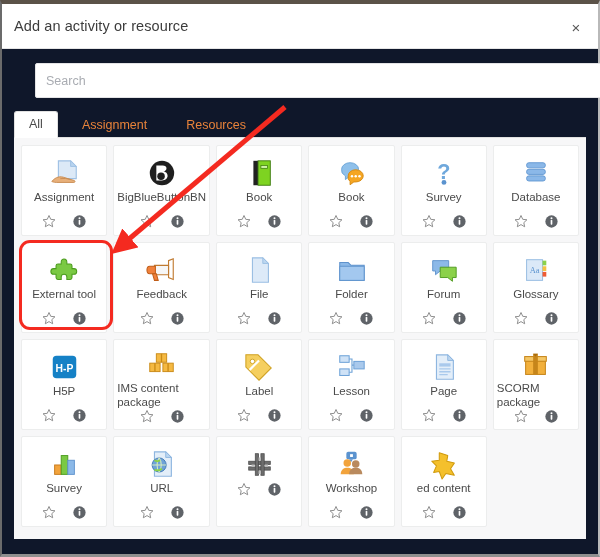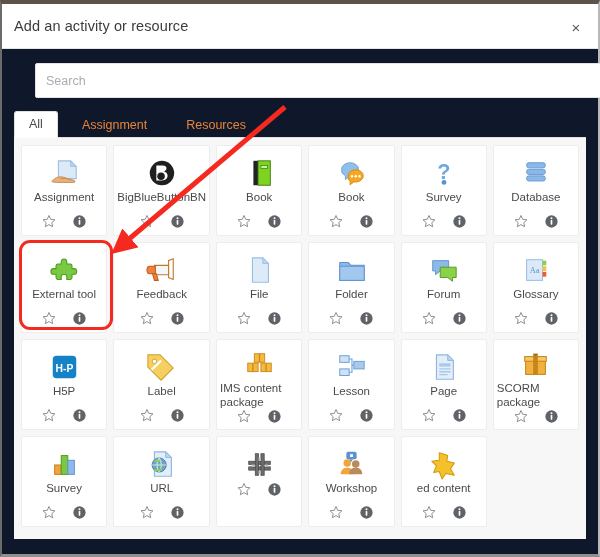--- a/index.html
+++ b/index.html
@@ -509,68 +509,68 @@
     <rect x="6.1" y="5.4" width="1.8" height="5" rx=".6" fill="#fff"></rect>
     <circle cx="7" cy="3.4" r="1.1" fill="#fff"></circle>
   </g>
                 </svg>
               </span>
             </div>
           </div>
           <div class="chooser-item">
             <div class="chooser-icon">
               <svg width="31" height="31" viewBox="0 0 33 33">
-                <g id="ic-label-icon">
-    <path d="M16 3 l14 14 -13 13 -14-14 V3z" fill="#f5cf5f" stroke="#cfa122" stroke-width="1.1" transform="translate(-1,0)"></path>
-    <circle cx="9" cy="10" r="2.4" fill="#fff" stroke="#cfa122" stroke-width="1"></circle>
-    <path d="M6 19 l10-10" stroke="#fff" stroke-width="2.4"></path>
-  </g>
-              </svg>
-            </div>
-            <div class="chooser-label">Label</div>
-            <div class="chooser-actions">
-              <span class="act-star" title="Add to favourites">
-                <svg width="14" height="14" viewBox="0 0 16 15">
-                  <g id="ic-star-outline-icon">
-    <path d="M8 1.2 l2 4.4 4.8.5 -3.6 3.3 1 4.7 -4.2-2.5 -4.2 2.5 1-4.7 -3.6-3.3 4.8-.5z" fill="none" stroke="#8a8a8a" stroke-width="1.1" stroke-linejoin="round"></path>
-  </g>
-                </svg>
-              </span>
-              <span class="act-info" title="Help with Label">
-                <svg width="13" height="13" viewBox="0 0 14 14">
-                  <g id="ic-info-circle-icon">
-    <circle cx="7" cy="7" r="6.6" fill="#5f6368"></circle>
-    <rect x="6.1" y="5.4" width="1.8" height="5" rx=".6" fill="#fff"></rect>
-    <circle cx="7" cy="3.4" r="1.1" fill="#fff"></circle>
-  </g>
-                </svg>
-              </span>
-            </div>
-          </div>
-          <div class="chooser-item">
-            <div class="chooser-icon">
-              <svg width="31" height="31" viewBox="0 0 33 33">
                 <g id="ic-ims-content-package-icon">
     <rect x="11" y="4" width="11" height="9" fill="#f5b942" stroke="#c98a16" stroke-width="1"></rect>
     <rect x="4" y="14" width="11" height="9" fill="#f5b942" stroke="#c98a16" stroke-width="1"></rect>
     <rect x="18" y="14" width="11" height="9" fill="#f5b942" stroke="#c98a16" stroke-width="1"></rect>
     <path d="M16.5 4 v9 M9.5 14 v9 M23.5 14 v9" stroke="#c98a16" stroke-width="1.4"></path>
   </g>
               </svg>
             </div>
             <div class="chooser-label">IMS content package</div>
             <div class="chooser-actions">
               <span class="act-star" title="Add to favourites">
                 <svg width="14" height="14" viewBox="0 0 16 15">
                   <g id="ic-star-outline-icon">
     <path d="M8 1.2 l2 4.4 4.8.5 -3.6 3.3 1 4.7 -4.2-2.5 -4.2 2.5 1-4.7 -3.6-3.3 4.8-.5z" fill="none" stroke="#8a8a8a" stroke-width="1.1" stroke-linejoin="round"></path>
   </g>
                 </svg>
               </span>
               <span class="act-info" title="Help with IMS content package">
+                <svg width="13" height="13" viewBox="0 0 14 14">
+                  <g id="ic-info-circle-icon">
+    <circle cx="7" cy="7" r="6.6" fill="#5f6368"></circle>
+    <rect x="6.1" y="5.4" width="1.8" height="5" rx=".6" fill="#fff"></rect>
+    <circle cx="7" cy="3.4" r="1.1" fill="#fff"></circle>
+  </g>
+                </svg>
+              </span>
+            </div>
+          </div>
+          <div class="chooser-item">
+            <div class="chooser-icon">
+              <svg width="31" height="31" viewBox="0 0 33 33">
+                <g id="ic-label-icon">
+    <path d="M16 3 l14 14 -13 13 -14-14 V3z" fill="#f5cf5f" stroke="#cfa122" stroke-width="1.1" transform="translate(-1,0)"></path>
+    <circle cx="9" cy="10" r="2.4" fill="#fff" stroke="#cfa122" stroke-width="1"></circle>
+    <path d="M6 19 l10-10" stroke="#fff" stroke-width="2.4"></path>
+  </g>
+              </svg>
+            </div>
+            <div class="chooser-label">Label</div>
+            <div class="chooser-actions">
+              <span class="act-star" title="Add to favourites">
+                <svg width="14" height="14" viewBox="0 0 16 15">
+                  <g id="ic-star-outline-icon">
+    <path d="M8 1.2 l2 4.4 4.8.5 -3.6 3.3 1 4.7 -4.2-2.5 -4.2 2.5 1-4.7 -3.6-3.3 4.8-.5z" fill="none" stroke="#8a8a8a" stroke-width="1.1" stroke-linejoin="round"></path>
+  </g>
+                </svg>
+              </span>
+              <span class="act-info" title="Help with Label">
                 <svg width="13" height="13" viewBox="0 0 14 14">
                   <g id="ic-info-circle-icon">
     <circle cx="7" cy="7" r="6.6" fill="#5f6368"></circle>
     <rect x="6.1" y="5.4" width="1.8" height="5" rx=".6" fill="#fff"></rect>
     <circle cx="7" cy="3.4" r="1.1" fill="#fff"></circle>
   </g>
                 </svg>
               </span>
             </div>
           </div>

